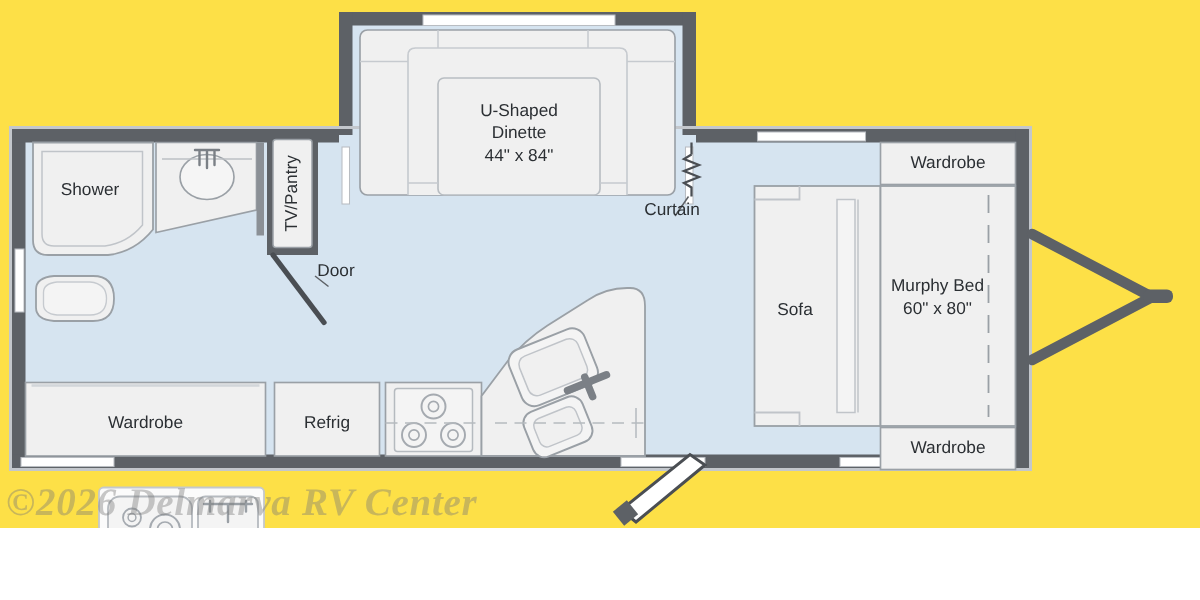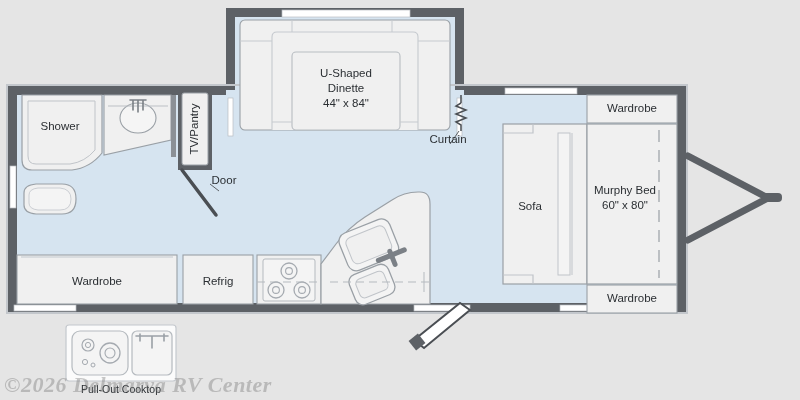--- a/index.html
+++ b/index.html
@@ -6,22 +6,22 @@
     margin: 0;
     padding: 0;
     background: #ffffff;
   }
   body {
     font-family: "Liberation Sans", sans-serif;
   }
   #floorplan-root {
     position: relative;
     width: 800px;
-    height: 400px;
-    background: #e5e5e5;
+    height: 352px;
+    background: #fde047;
     overflow: hidden;
   }
   svg.plan {
     display: block;
     width: 800px;
     height: 400px;
   }
   .lbl {
     font-family: "Liberation Sans", sans-serif;
     font-size: 11.5px;
@@ -43,21 +43,21 @@
     text-anchor: middle;
     dominant-baseline: middle;
   }
   .watermark {
     position: absolute;
     left: 4px;
     bottom: 2px;
     font-family: "Liberation Serif", serif;
     font-style: italic;
     font-weight: bold;
-    font-size: 22px;
+    font-size: 26px;
     letter-spacing: 0.5px;
     color: rgba(120,120,120,0.40);
     white-space: nowrap;
     user-select: none;
     pointer-events: none;
   }
 </style>
 </head>
 <body>
 

